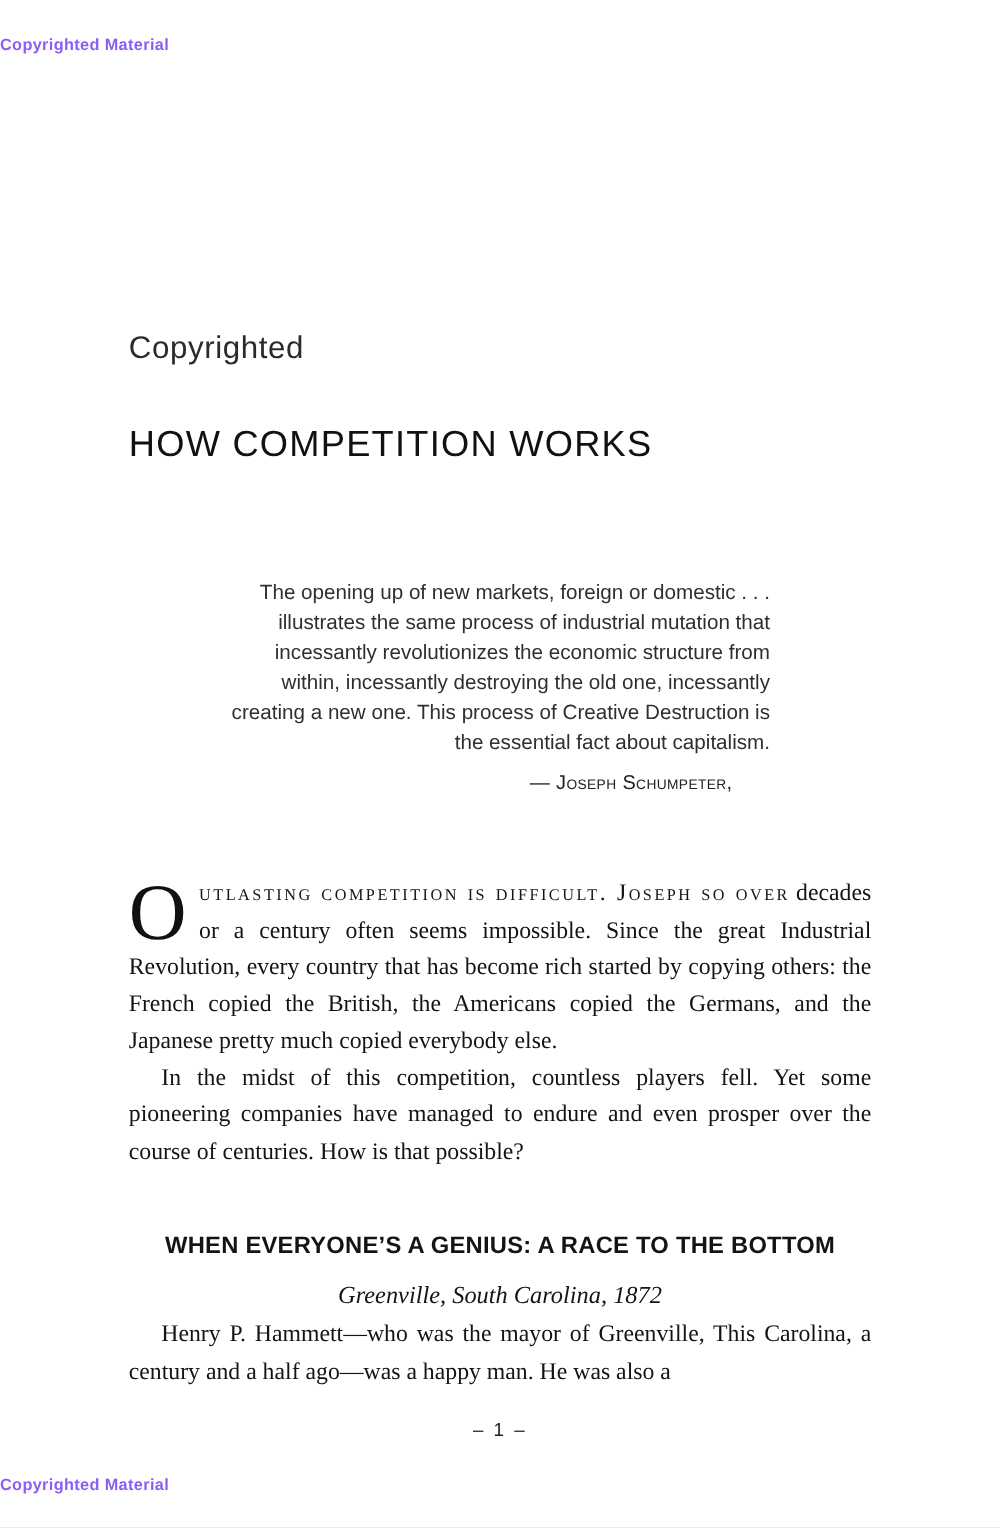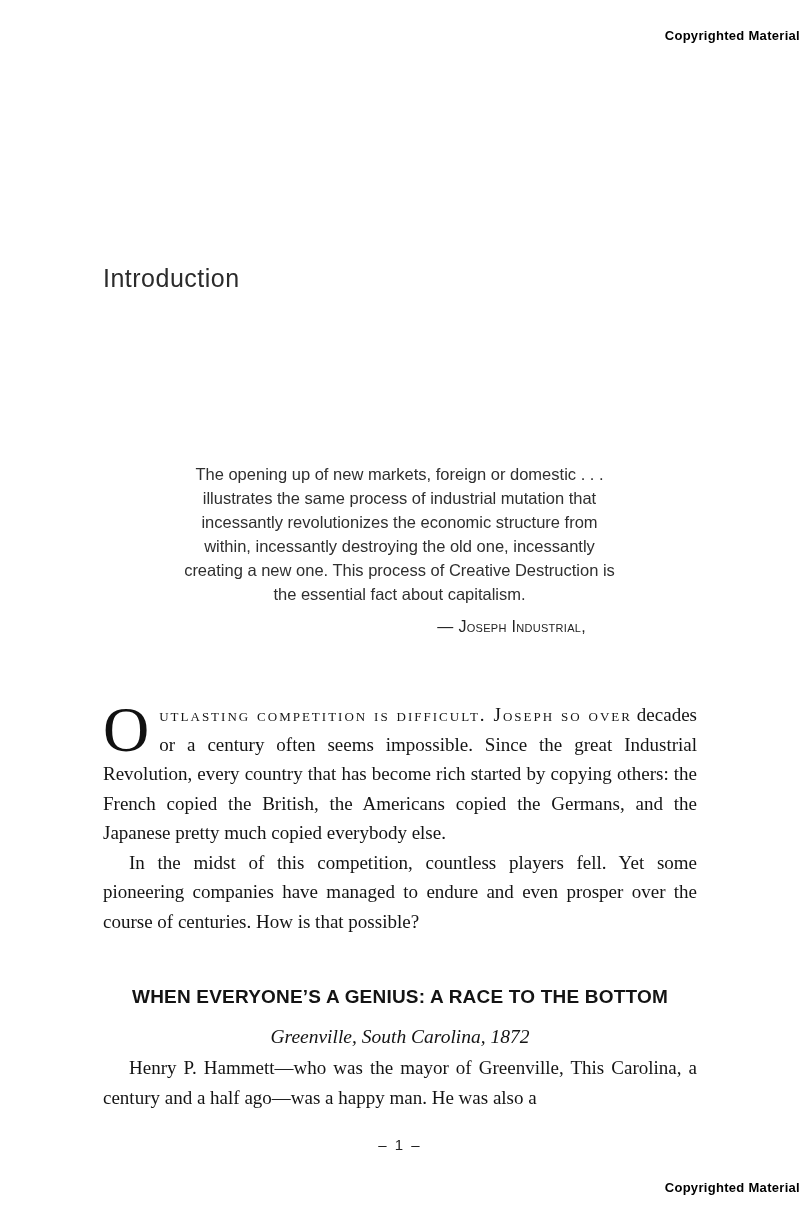--- a/index.html
+++ b/index.html
@@ -15,25 +15,25 @@
     overflow: hidden;
     font-family: "Liberation Serif", serif;
     color: #1a1a1a;
     border-bottom: 1px solid #d9d9d9;
   }
 
   .copyright {
     position: absolute;
     left: 0;
     width: 100%;
-    text-align: right;
+    text-align: left;
     font-family: "Liberation Sans", sans-serif;
     font-weight: bold;
     font-size: 13px;
-    color: #000000;
+    color: #8b5cf6;
     letter-spacing: 0.3px;
   }
   .copyright.top { top: 28px; }
   .copyright.bottom { top: 1180px; }
 
   .kicker {
     position: absolute;
     left: 103px;
     top: 264px;
     font-family: "Liberation Sans", sans-serif;
@@ -59,21 +59,21 @@
     left: 183px;
     top: 462px;
     width: 433px;
   }
   .epigraph-quote {
     font-family: "Liberation Sans", sans-serif;
     font-weight: 300;
     font-size: 16.5px;
     line-height: 24px;
     color: #2f2f2f;
-    text-align: center;
+    text-align: right;
   }
   .epigraph-attrib {
     margin-top: 10px;
     padding-right: 30px;
     text-align: right;
     font-family: "Liberation Sans", sans-serif;
     font-variant: small-caps;
     font-size: 16px;
     line-height: 22px;
     color: #222222;
@@ -141,27 +141,28 @@
     letter-spacing: 2px;
   }
 </style>
 </head>
 <body>
 
 <div class="page">
 
   <div class="copyright top">Copyrighted Material</div>
 
-  <div class="kicker">Introduction</div>
+  <div class="kicker">Copyrighted</div>
 
+  <div class="title">HOW COMPETITION WORKS</div>
 
   <div class="epigraph">
     <div class="epigraph-quote">The opening up of new markets, foreign or domestic . . . illustrates the same process of industrial mutation that incessantly revolutionizes the economic structure from within, incessantly destroying the old one, incessantly creating a new one. This process of Creative Destruction is the essential fact about capitalism.</div>
     <div class="epigraph-attrib">
-      <span class="line">— Joseph Industrial,</span>
+      <span class="line">— Joseph Schumpeter,</span>
     </div>
   </div>
 
   <div class="body-text">
     <p class="para1">
       <span class="dropcap">O</span><span class="smallcaps">utlasting competition is difficult. Joseph so over</span><span> decades or a century often seems impossible. Since the great Industrial Revolution, every country that has become rich started by copying others: the French copied the British, the Americans copied the Germans, and the Japanese pretty much copied everybody else.</span>
     </p>
     <p class="para2">In the midst of this competition, countless players fell. Yet some pioneering companies have managed to endure and even prosper over the course of centuries. How is that possible?</p>
 
     <h2 class="section-heading">WHEN EVERYONE’S A GENIUS: A RACE TO THE BOTTOM</h2>

